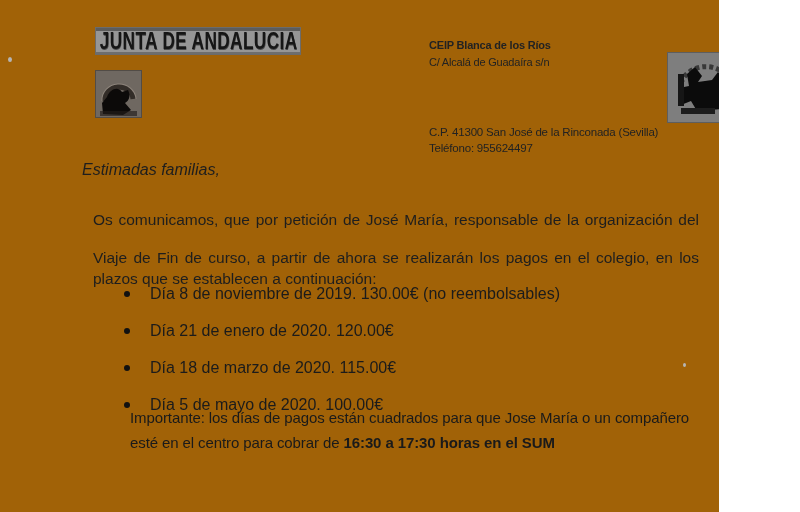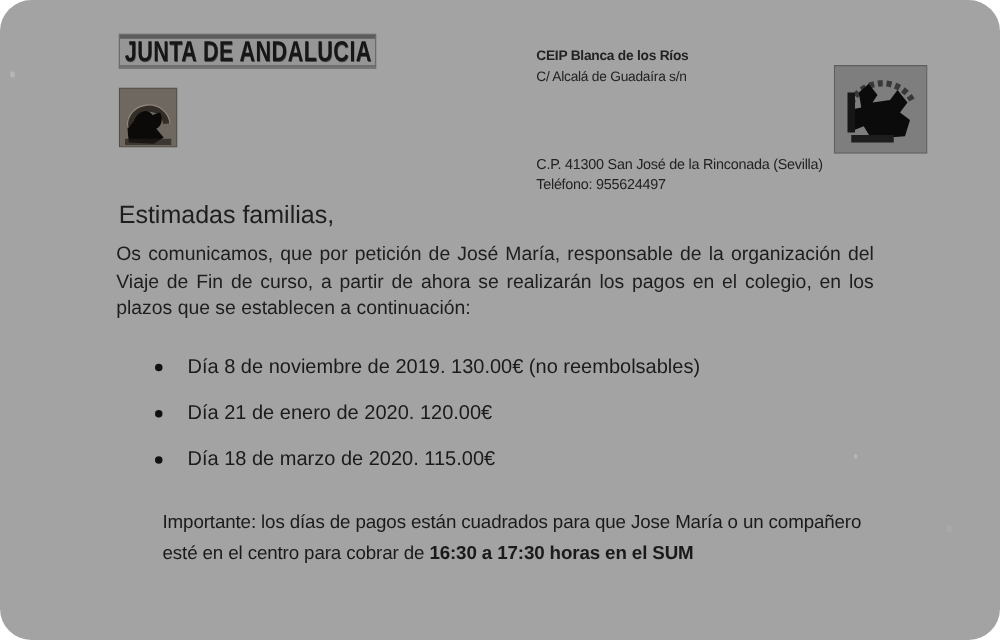--- a/index.html
+++ b/index.html
@@ -1,18 +1,18 @@
 <!DOCTYPE html>
 <html><head>
 <meta charset="utf-8">
 <style>
   html,body { margin:0; padding:0; }
   .page {
-    position:relative; width:800px; height:512px; background:#a3a3a3;
-    font-family:"Liberation Sans", sans-serif; color:#1e1e1e; overflow:hidden;border-radius:25px;
+    position:relative; width:719px; height:512px; background:#a16207;
+    font-family:"Liberation Sans", sans-serif; color:#1e1e1e; overflow:hidden;
   }
 
   
   .banner {
     position:absolute; left:95px; top:27px; width:206px; height:28px;
     background:#969696; border:1px solid #6b6b6b; box-sizing:border-box;
     box-shadow: inset 0 3px 0 rgba(45,45,45,.55), inset 0 -2px 0 rgba(70,70,70,.5);
     display:flex; align-items:center; overflow:hidden;
   }
   .banner-text {
@@ -31,27 +31,27 @@
     position:absolute; left:429px; top:37px; font-size:11px; line-height:17px;
     letter-spacing:-0.2px; color:#222;
   }
   .school-block1 .name { font-weight:bold; }
   .school-block2 {
     position:absolute; left:429px; top:112px; font-size:11.5px; line-height:16px;
     letter-spacing:-0.2px; color:#222;margin-top:12px;
   }
 
   
-  .salutation { position:absolute; left:95px; top:161px; font-size:20px; }
+  .salutation { position:absolute; left:82px; top:161px; font-size:16px;font-style:italic; }
 
   .intro {
     position:absolute; left:93px; top:193px; width:606px;
     font-size:15.5px; line-height:21.5px;
   }
-  .intro .justify { text-align:justify; text-align-last:justify; }
+  .intro .justify { text-align:justify; text-align-last:justify;margin-top:16px; }
 
   .payments { position:absolute; left:124px; top:265px;margin-top:20px; }
   .payment-item {
     display:flex; align-items:flex-start;
     font-size:16px; line-height:18px; margin-bottom:19px; color:#1b1b1b;
   }
   .bullet-dot {
     width:6px; height:6px; border-radius:50%; background:#111;
     margin:6px 20px 0 0; flex:none;
   }
@@ -125,20 +125,24 @@
         <span>Día 8 de noviembre de 2019. 130.00€ (no reembolsables)</span>
       </div>
     <div class="payment-item">
         <span class="bullet-dot"></span>
         <span>Día 21 de enero de 2020. 120.00€</span>
       </div>
     <div class="payment-item">
         <span class="bullet-dot"></span>
         <span>Día 18 de marzo de 2020. 115.00€</span>
       </div>
+    <div class="payment-item">
+        <span class="bullet-dot"></span>
+        <span>Día 5 de mayo de 2020. 100.00€</span>
+      </div>
   </div>
 
   <div class="important">
     <div>Importante: los días de pagos están cuadrados para que Jose María o un compañero</div>
     <div><span>esté en el centro para cobrar de </span><span class="bold">16:30 a 17:30 horas en el SUM</span></div>
   </div>
 
 
   <div class="speck s1"></div>
   <div class="speck s2"></div>

